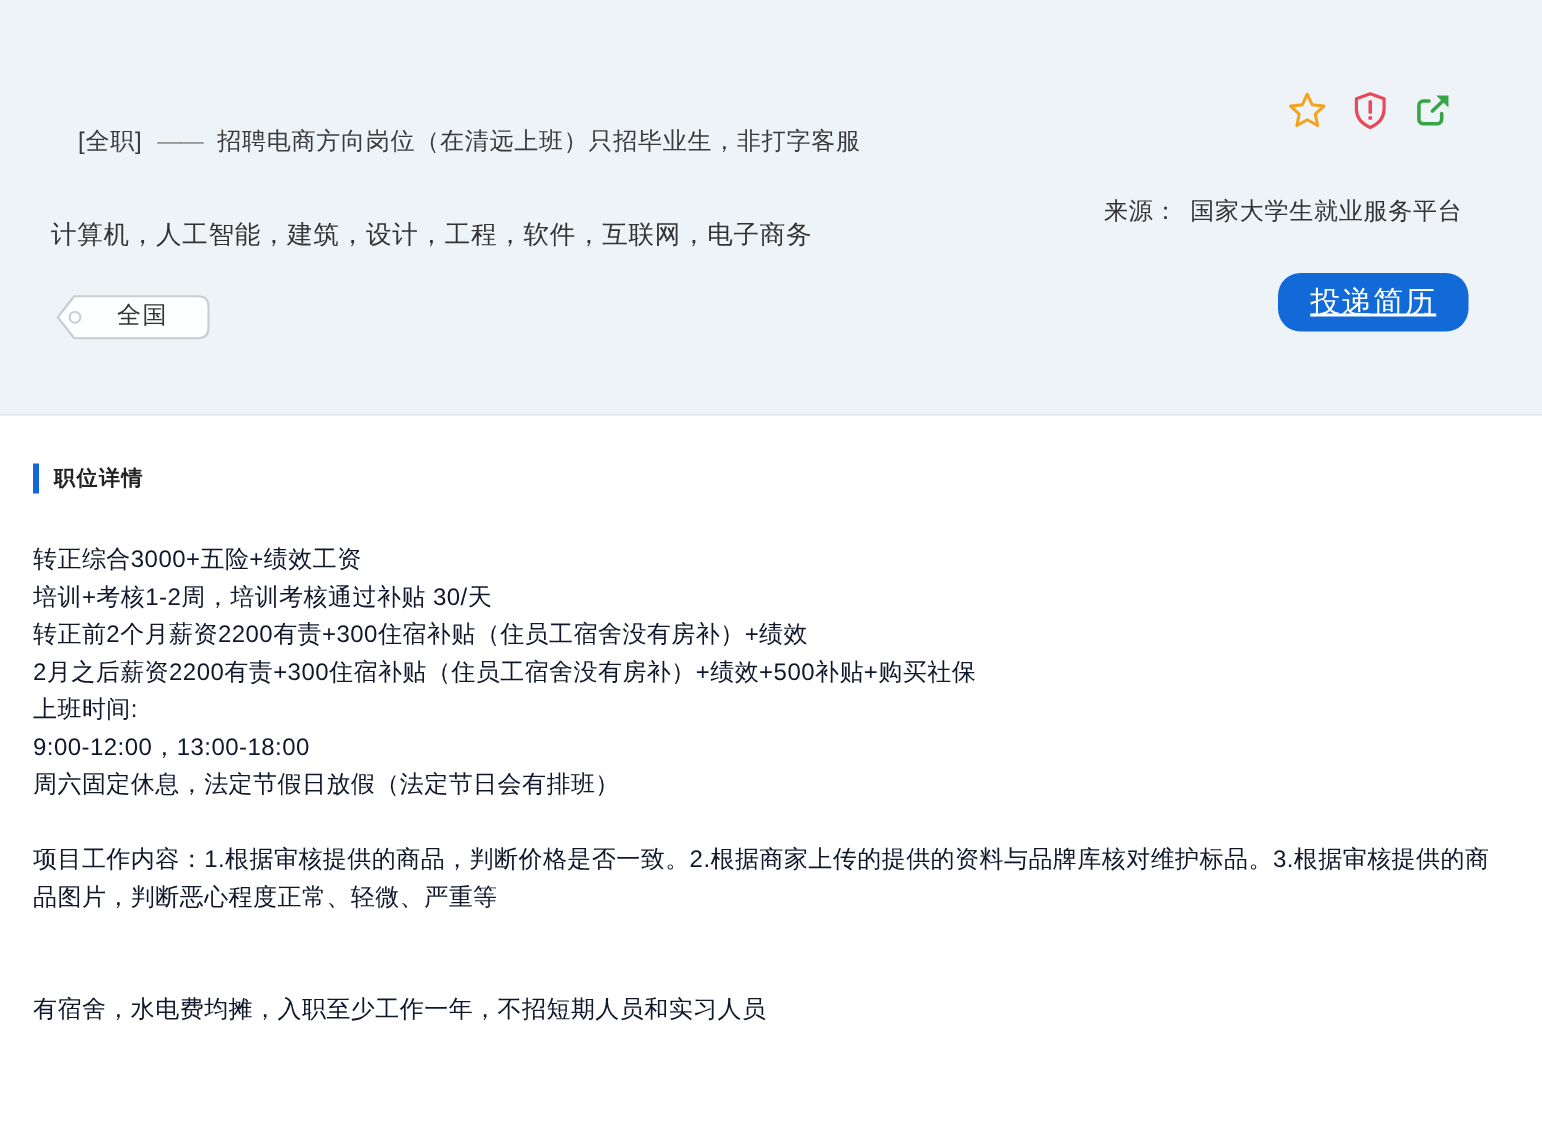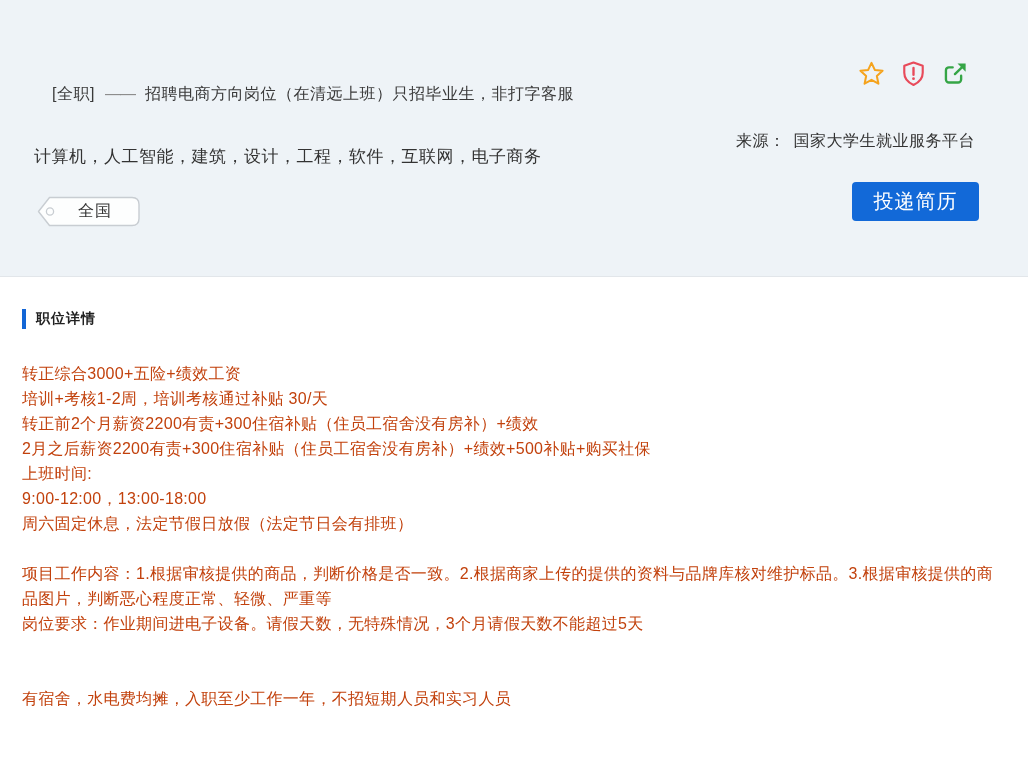--- a/index.html
+++ b/index.html
@@ -33,31 +33,31 @@
   .loc-tag svg { position:absolute; inset:0; width:106px; height:33px; }
   .loc-tag .loc-label { position:absolute; left:0; right:0; top:0; bottom:0;
                         text-align:center; line-height:32px; padding-left:12px;
                         font-size:16px; color:#333; letter-spacing:1px; }
 
   .source-line { position:absolute; right:53px; top:131px; font-size:16px; color:#333; letter-spacing:0.5px; }
   .source-line .src-label { margin-right:8px; }
 
   .apply-btn { position:absolute; left:852px; top:182px; width:127px; height:39px;
                background:#1269d8; color:#ffffff; font-size:20px; letter-spacing:1px;
-               border:none; border-radius:4px; cursor:pointer;
-               font-family:"Liberation Sans","DejaVu Sans",sans-serif; }
+               border:none; border-radius:15px; cursor:pointer;
+               font-family:"Liberation Sans","DejaVu Sans",sans-serif;text-decoration:underline; }
 
   
   .details { padding:30px 22px 0 22px; }
   .section-header { display:flex; align-items:center; height:24px; }
   .section-bar { width:4px; height:20px; background:#1366d6; margin-right:10px; }
   .section-title { font-size:14px; font-weight:bold; color:#222; letter-spacing:1px; }
 
   .detail-lines { margin-top:30px; padding-right:2px; }
-  .detail-line { min-height:25px; line-height:25px; font-size:16px; color:#c2410c;
+  .detail-line { min-height:25px; line-height:25px; font-size:16px; color:#0f172a;
                  letter-spacing:0.3px; word-break:break-all; }
 </style>
 </head>
 <body>
 
 <div class="page">
 
   <div class="header">
 
 
@@ -114,20 +114,19 @@
     <div class="detail-lines">
       <div class="detail-line">转正综合3000+五险+绩效工资</div>
       <div class="detail-line">培训+考核1-2周，培训考核通过补贴 30/天</div>
       <div class="detail-line">转正前2个月薪资2200有责+300住宿补贴（住员工宿舍没有房补）+绩效</div>
       <div class="detail-line">2月之后薪资2200有责+300住宿补贴（住员工宿舍没有房补）+绩效+500补贴+购买社保</div>
       <div class="detail-line">上班时间:</div>
       <div class="detail-line">9:00-12:00，13:00-18:00</div>
       <div class="detail-line">周六固定休息，法定节假日放假（法定节日会有排班）</div>
       <div class="detail-line"></div>
       <div class="detail-line">项目工作内容：1.根据审核提供的商品，判断价格是否一致。2.根据商家上传的提供的资料与品牌库核对维护标品。3.根据审核提供的商品图片，判断恶心程度正常、轻微、严重等</div>
-      <div class="detail-line">岗位要求：作业期间进电子设备。请假天数，无特殊情况，3个月请假天数不能超过5天</div>
       <div class="detail-line"></div>
       <div class="detail-line"></div>
       <div class="detail-line">有宿舍，水电费均摊，入职至少工作一年，不招短期人员和实习人员</div>
     </div>
   </div>
 
 </div>
 
 </body></html>

